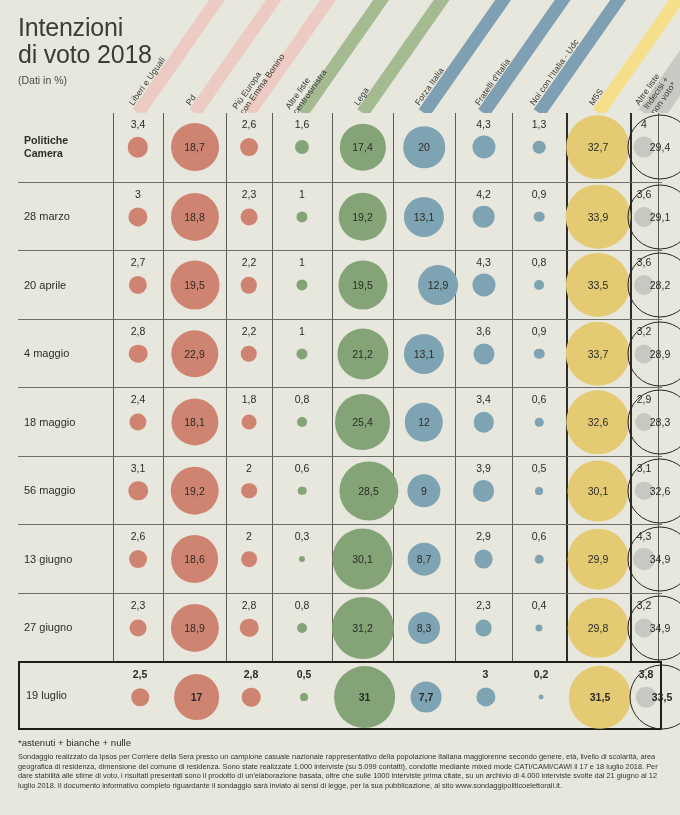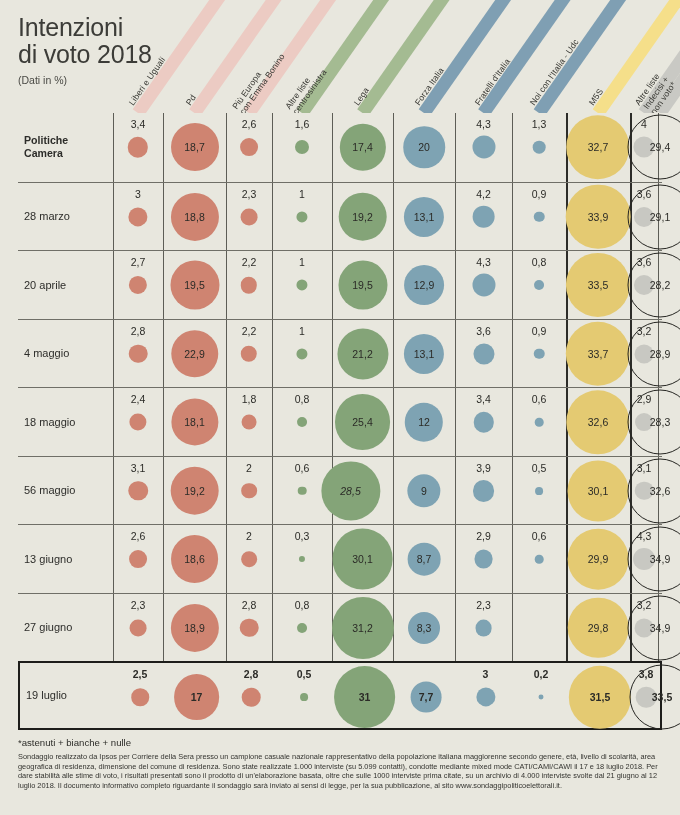--- a/index.html
+++ b/index.html
@@ -268,21 +268,21 @@
           <div class="val above">2,2</div>
         </div>
         <div class="cell" style="left: 254px; width: 60px;">
           <div class="bubble" style="width: 11.1px; height: 11.1px; background: rgb(132, 164, 120);"></div>
           <div class="val above">1</div>
         </div>
         <div class="cell" style="left: 314px; width: 61px;">
           <div class="bubble" style="width: 49.0163px; height: 49.0163px; background: rgb(132, 164, 120);"></div>
           <div class="val inside">19,5</div>
         </div>
-        <div class="cell" style="left: 375px; width: 62px;">
+        <div class="cell" style="left: 389px; width: 62px;">
           <div class="bubble" style="width: 39.8674px; height: 39.8674px; background: rgb(126, 163, 179);"></div>
           <div class="val inside">12,9</div>
         </div>
         <div class="cell" style="left: 437px; width: 57px;">
           <div class="bubble" style="width: 23.0174px; height: 23.0174px; background: rgb(126, 163, 179);"></div>
           <div class="val above">4,3</div>
         </div>
         <div class="cell" style="left: 494px; width: 54px;">
           <div class="bubble" style="width: 9.92814px; height: 9.92814px; background: rgb(126, 163, 179);"></div>
           <div class="val above">0,8</div>
@@ -405,21 +405,21 @@
           <div class="val inside">19,2</div>
         </div>
         <div class="cell" style="left: 208px; width: 46px;">
           <div class="bubble" style="width: 15.6978px; height: 15.6978px; background: rgb(207, 132, 113);"></div>
           <div class="val above">2</div>
         </div>
         <div class="cell" style="left: 254px; width: 60px;">
           <div class="bubble" style="width: 8.59802px; height: 8.59802px; background: rgb(132, 164, 120);"></div>
           <div class="val above">0,6</div>
         </div>
-        <div class="cell" style="left: 302px; width: 61px; font-style: italic;">
+        <div class="cell" style="left: 320px; width: 61px;">
           <div class="bubble" style="width: 59.2578px; height: 59.2578px; background: rgb(132, 164, 120);"></div>
           <div class="val inside">28,5</div>
         </div>
         <div class="cell" style="left: 375px; width: 62px;">
           <div class="bubble" style="width: 33.3px; height: 33.3px; background: rgb(126, 163, 179);"></div>
           <div class="val inside">9</div>
         </div>
         <div class="cell" style="left: 437px; width: 57px;">
           <div class="bubble" style="width: 21.9207px; height: 21.9207px; background: rgb(126, 163, 179);"></div>
           <div class="val above">3,9</div>
@@ -511,20 +511,24 @@
           <div class="val inside">31,2</div>
         </div>
         <div class="cell" style="left: 375px; width: 62px;">
           <div class="bubble" style="width: 31.9788px; height: 31.9788px; background: rgb(126, 163, 179);"></div>
           <div class="val inside">8,3</div>
         </div>
         <div class="cell" style="left: 437px; width: 57px;">
           <div class="bubble" style="width: 16.834px; height: 16.834px; background: rgb(126, 163, 179);"></div>
           <div class="val above">2,3</div>
         </div>
+        <div class="cell" style="left: 494px; width: 54px;">
+          <div class="bubble" style="width: 7.02026px; height: 7.02026px; background: rgb(126, 163, 179);"></div>
+          <div class="val above">0,4</div>
+        </div>
         <div class="cell" style="left: 548px; width: 64px;">
           <div class="bubble" style="width: 60.5942px; height: 60.5942px; background: rgb(228, 202, 114);"></div>
           <div class="val inside">29,8</div>
         </div>
         <div class="cell" style="left: 612px; width: 28px;">
           <div class="bubble" style="width: 18.8635px; height: 18.8635px; background: rgb(200, 200, 194);"></div>
           <div class="val above">3,2</div>
         </div>
         <div class="cell" style="left: 640px; width: 4px;">
           <div class="bubble ring" style="width: 65px; height: 65px;"></div>

